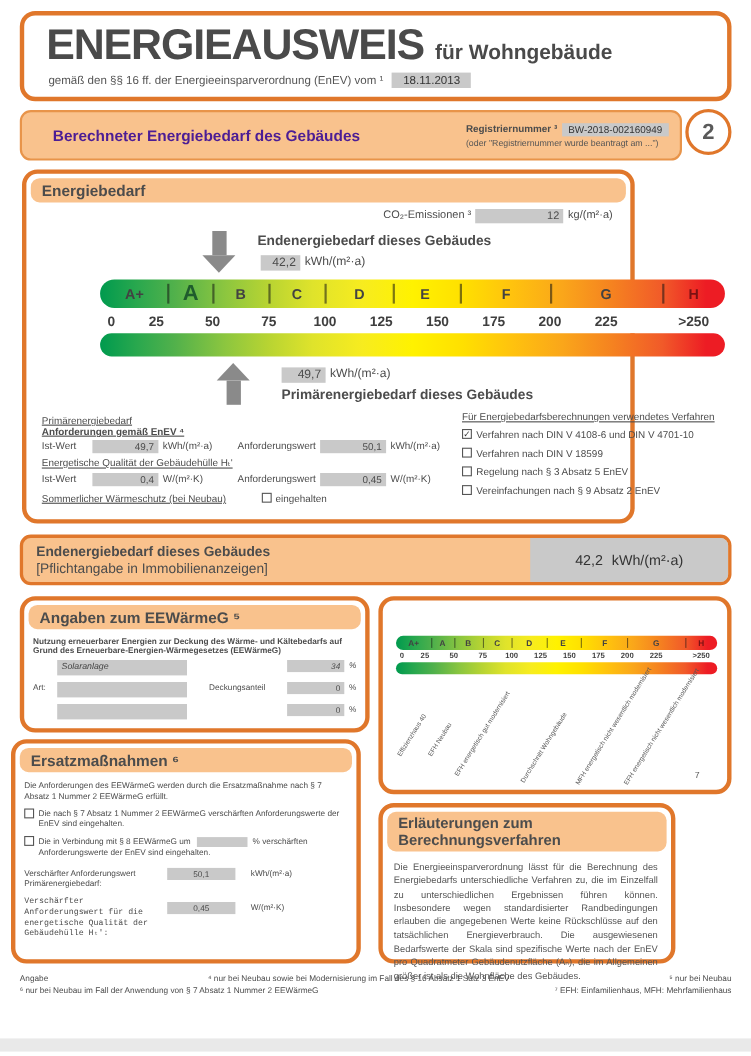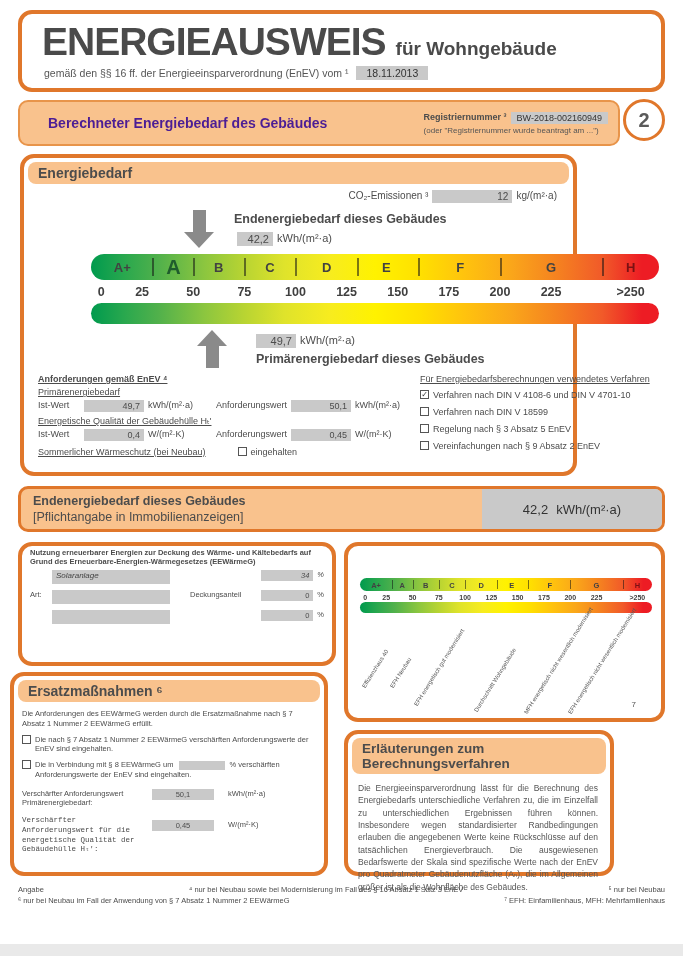--- a/index.html
+++ b/index.html
@@ -135,22 +135,22 @@
       <div class="head-u"></div>
         <div class="shaft"></div>
     </div>
     <div class="rowflex" style="position:absolute;left:232px;top:176px;">
       <span class="valbox" style="font-size:11px;min-width:40px;">49,7</span>
       <span style="font-size:11px;color:#4c4c4c;">kWh/(m²·a)</span>
     </div>
     <div style="position:absolute;left:232px;top:194px;font-size:12.5px;font-weight:bold;color:#4c4c4c;">Primärenergiebedarf dieses Gebäudes</div>
 
     <div style="position:absolute;left:14px;top:216px;width:372px;">
+      <div class="small u" style="margin-top:3px;">Primärenergiebedarf</div>
       <div class="small u b">Anforderungen gemäß EnEV ⁴</div>
-      <div class="small u" style="margin-top:3px;">Primärenergiebedarf</div>
       <div class="rowflex" style="margin-top:3px;">
         <span class="small" style="width:42px;">Ist-Wert</span>
         <span class="valbox small" style="width:60px;">49,7</span>
         <span class="small" style="width:58px;">kWh/(m²·a)</span>
         <span class="small" style="margin-left:6px;">Anforderungswert</span>
         <span class="valbox small" style="width:60px;">50,1</span>
         <span class="small">kWh/(m²·a)</span>
       </div>
       <div class="small u" style="margin-top:4px;">Energetische Qualität der Gebäudehülle Hₜ'</div>
       <div class="rowflex" style="margin-top:3px;">
@@ -195,20 +195,21 @@
       <div style="font-size:12.5px;font-weight:bold;color:#4c4c4c;">Endenergiebedarf dieses Gebäudes</div>
       <div style="font-size:12.5px;color:#4c4c4c;">[Pflichtangabe in Immobilienanzeigen]</div>
     </div>
     <div style="margin-left:auto;width:180px;background:#c9c9c9;display:flex;align-items:center;justify-content:center;gap:8px;">
       <span style="font-size:13px;color:#333;">42,2</span>
       <span style="font-size:13px;color:#333;">kWh/(m²·a)</span>
     </div>
   </div>
 
   <div class="obox" style="left:18px;top:542px;width:318px;height:124px;">
+    <div class="strip" style="font-size:14px;">Angaben zum EEWärmeG ⁵</div>
     <div class="tiny b" style="padding:2px 10px 0 8px;line-height:1.25;">Nutzung erneuerbarer Energien zur Deckung des Wärme- und Kältebedarfs auf Grund des Erneuerbare-Energien-Wärmegesetzes (EEWärmeG)</div>
     <div style="padding:3px 8px 0 8px;">
       <div class="rowflex" style="height:20px;font-style:italic;">
         <span class="tiny" style="width:18px;"></span>
         <span class="graybox" style="width:118px;height:14px;font-size:8px;padding:1px 4px;color:#444;">Solaranlage</span>
         <span style="flex:1;"></span>
         <span class="valbox tiny" style="width:52px;">34</span>
         <span class="tiny">%</span>
       </div>
       <div class="rowflex" style="height:20px;">

